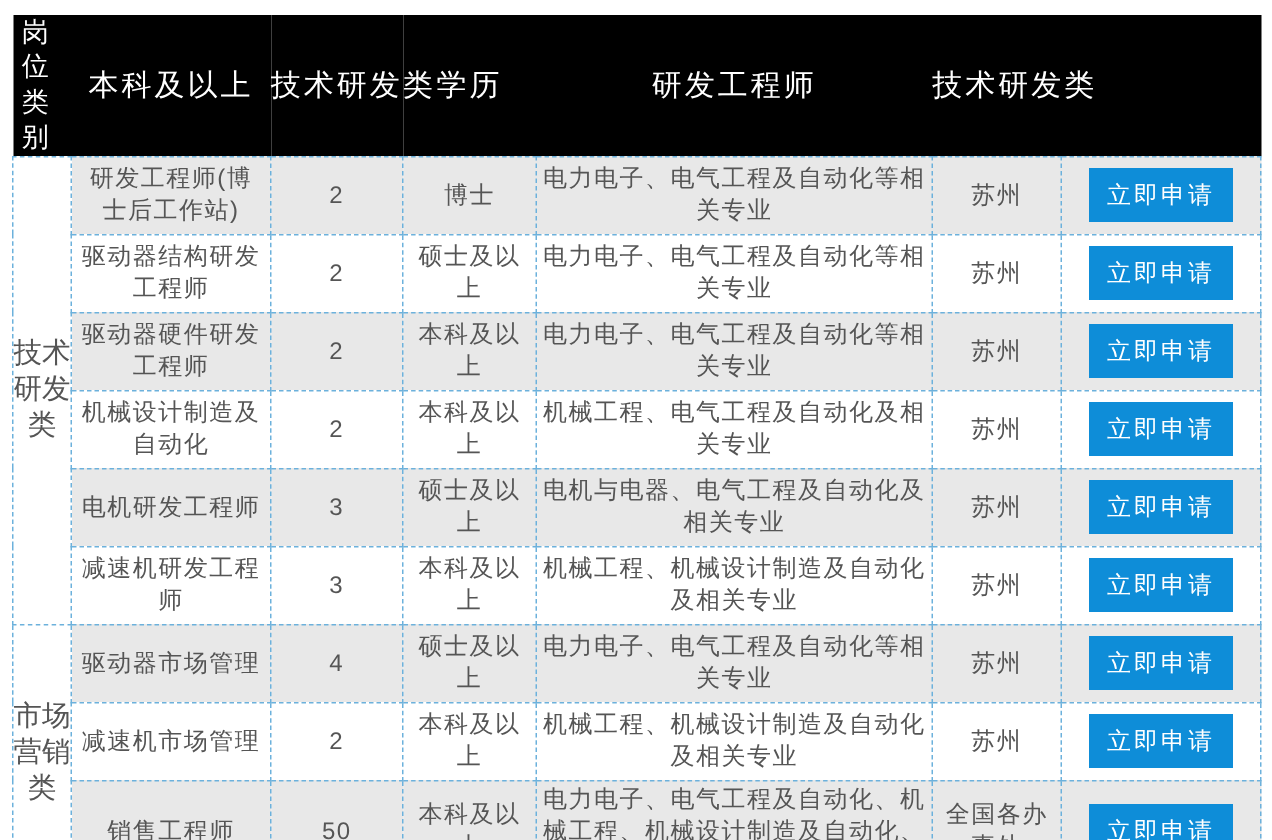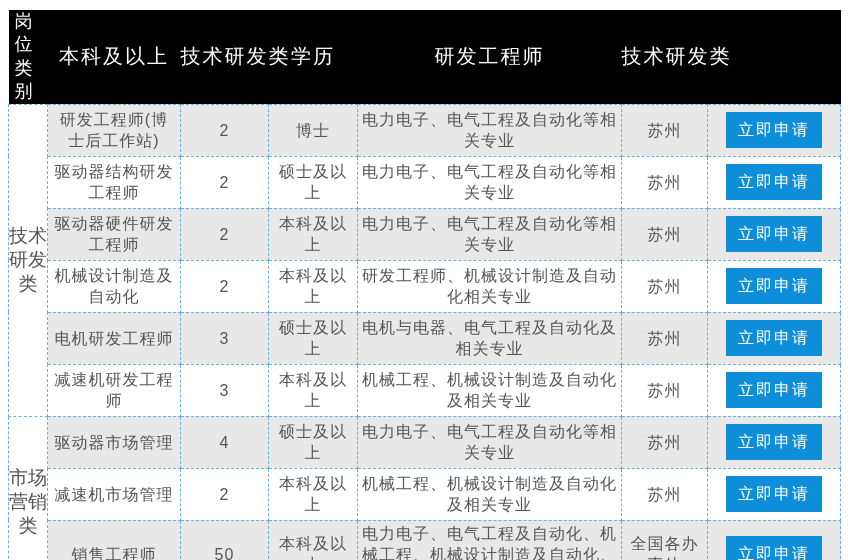--- a/index.html
+++ b/index.html
@@ -131,21 +131,21 @@
           <td class="count">2</td>
           <td class="education">本科及以上</td>
           <td class="major">电力电子、电气工程及自动化等相关专业</td>
           <td class="location">苏州</td>
           <td class="action"><button class="apply-btn">立即申请</button></td>
         </tr>
         <tr>
           <td class="position">机械设计制造及自动化</td>
           <td class="count">2</td>
           <td class="education">本科及以上</td>
-          <td class="major">研发工程师、机械设计制造及自动化相关专业</td>
+          <td class="major">机械工程、电气工程及自动化及相关专业</td>
           <td class="location">苏州</td>
           <td class="action"><button class="apply-btn">立即申请</button></td>
         </tr>
         <tr class="stripe">
           <td class="position">电机研发工程师</td>
           <td class="count">3</td>
           <td class="education">硕士及以上</td>
           <td class="major">电机与电器、电气工程及自动化及相关专业</td>
           <td class="location">苏州</td>
           <td class="action"><button class="apply-btn">立即申请</button></td>

